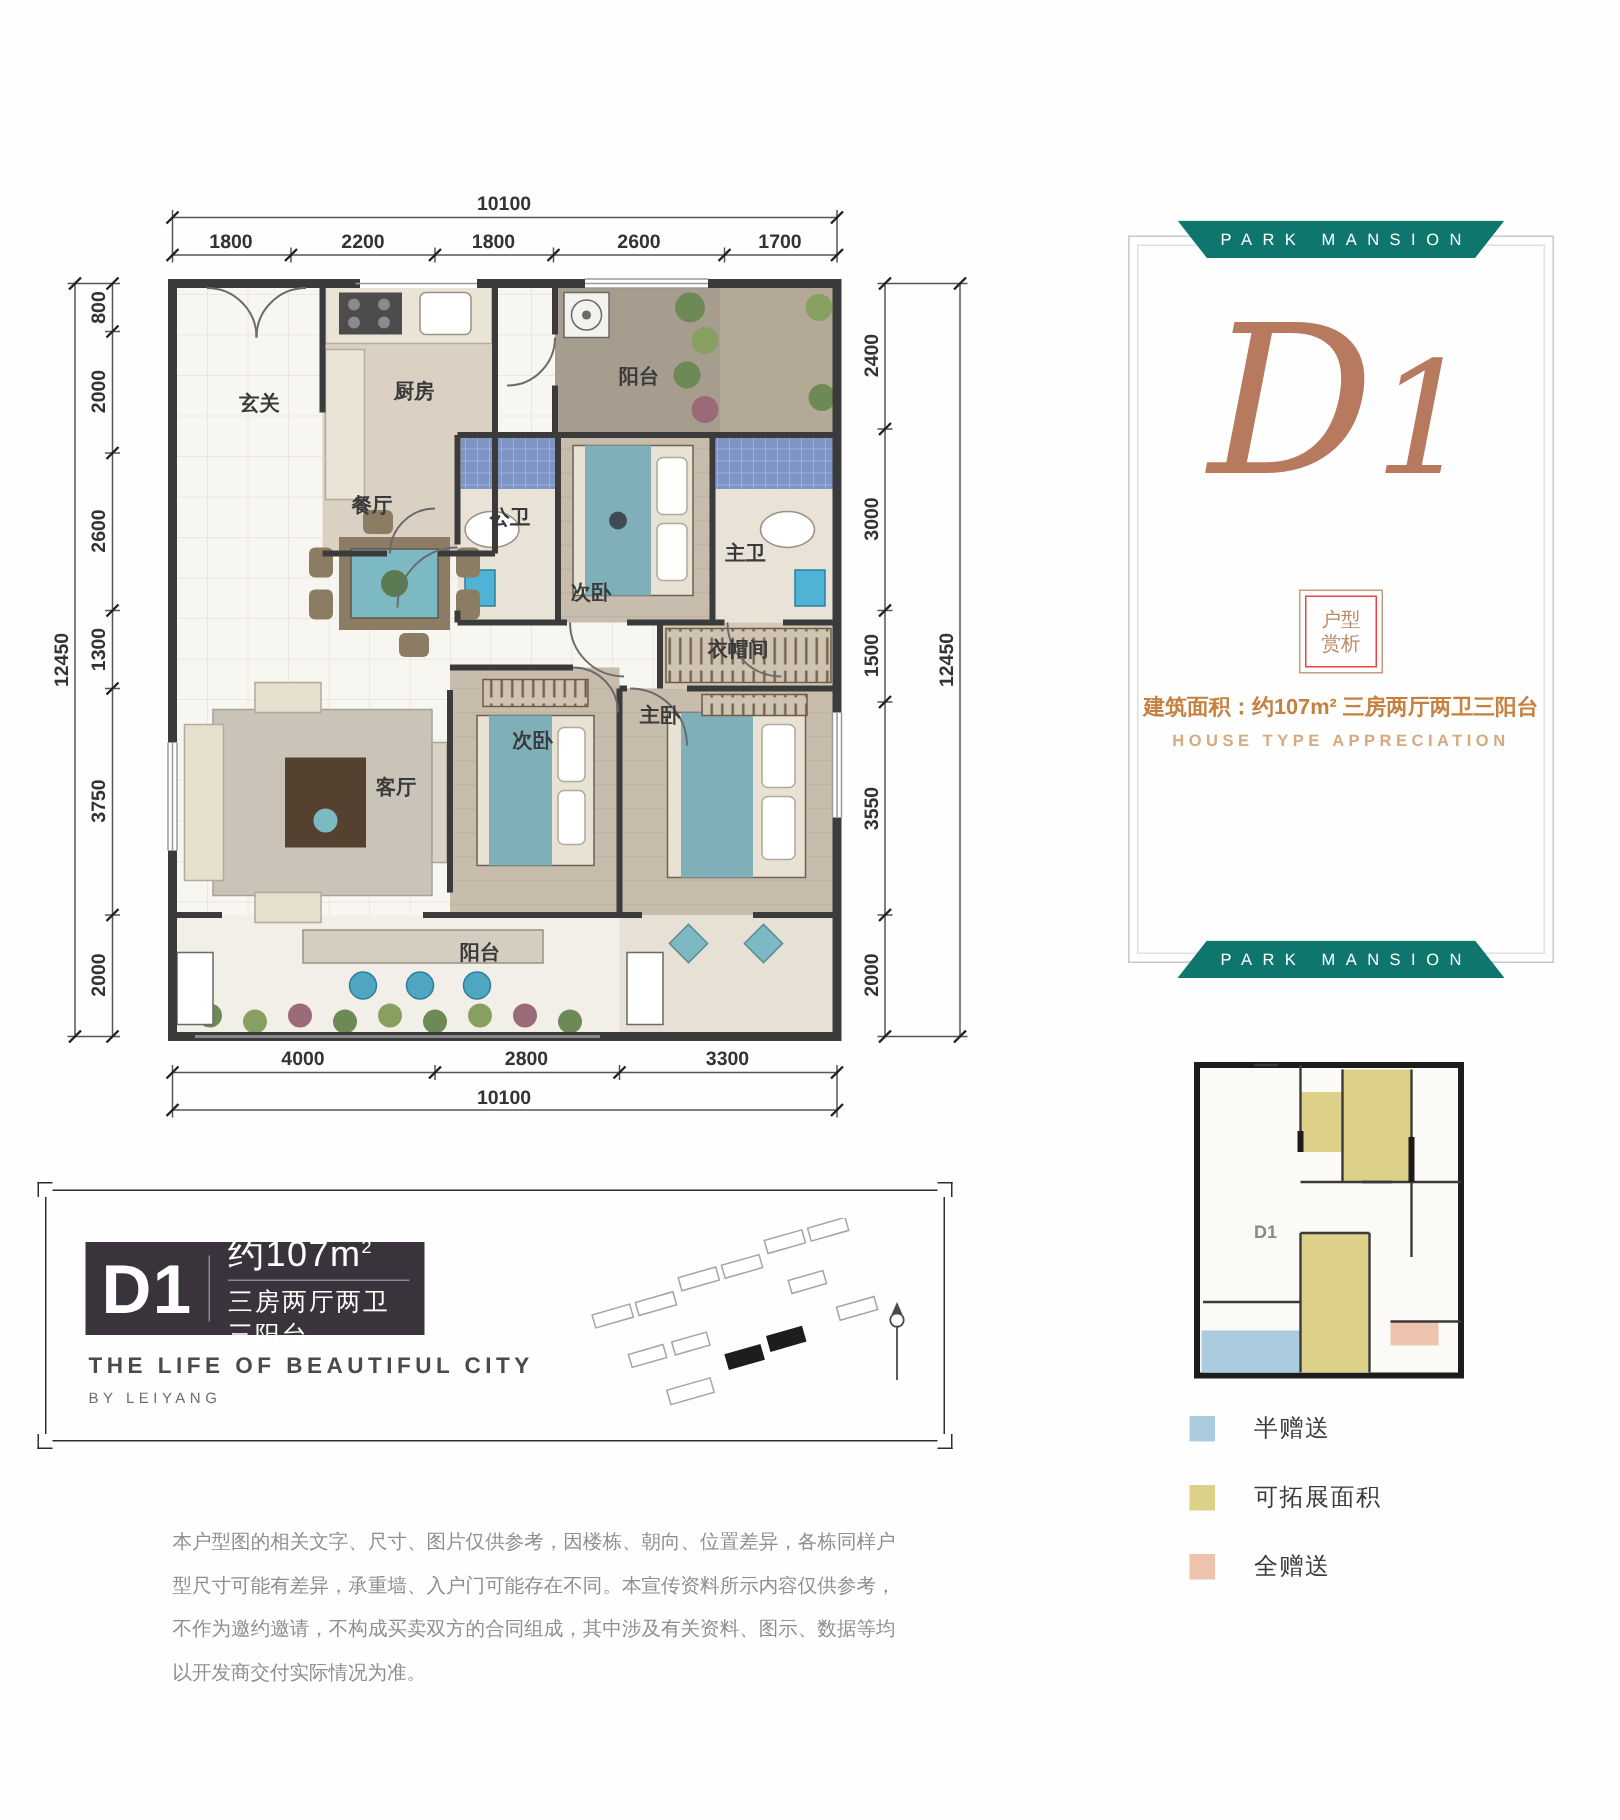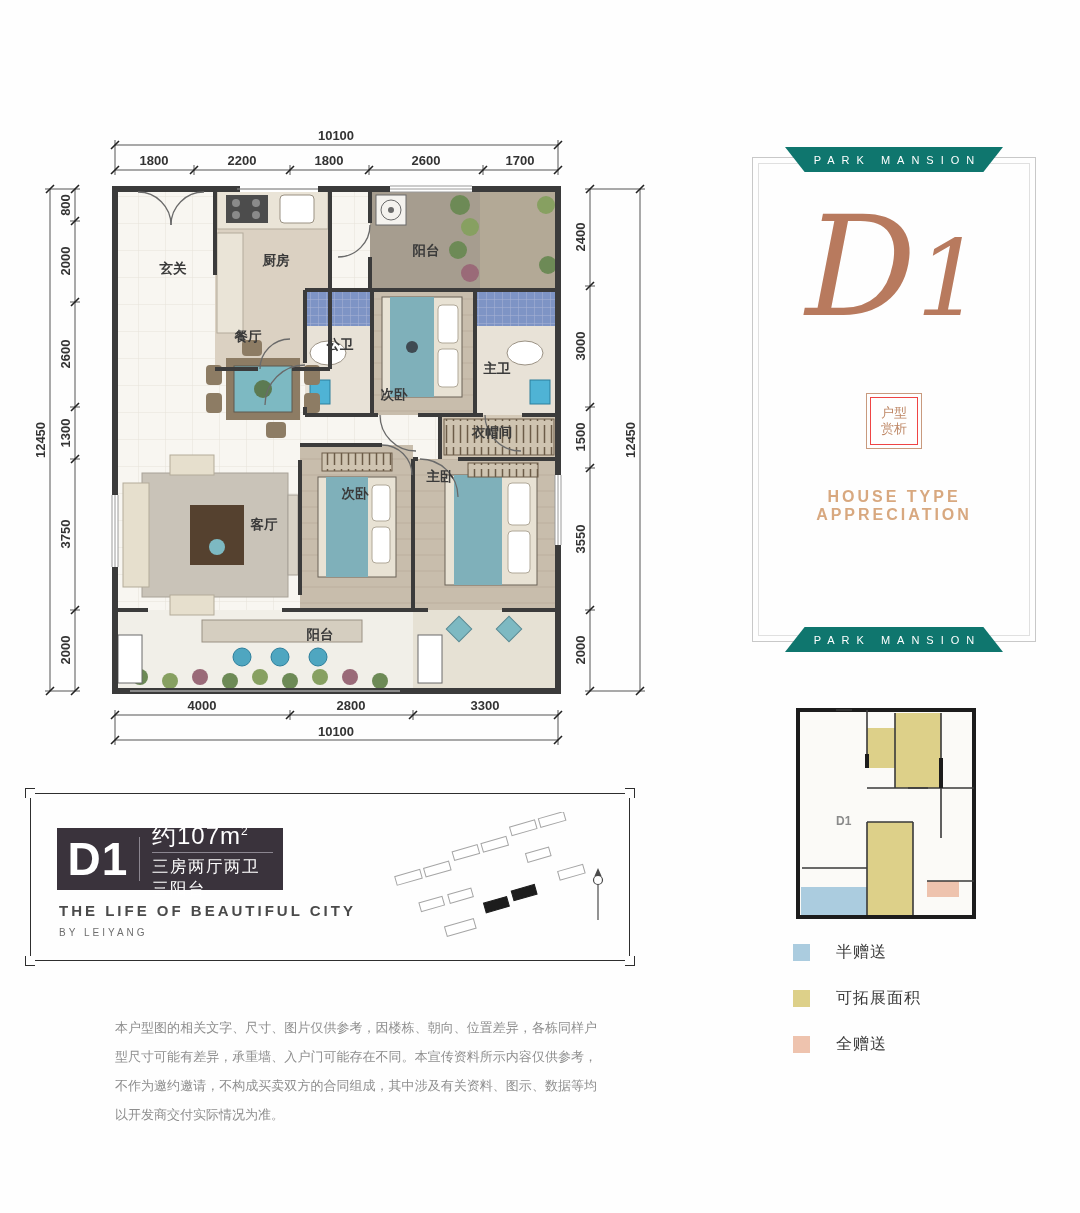--- a/index.html
+++ b/index.html
@@ -23,21 +23,21 @@
             font-family:"DejaVu Serif",serif;font-style:italic;color:#b87a5e;line-height:1;}
   .big-code .d{font-size:138px;}
   .big-code .one{font-size:104px;}
   .badge{position:absolute;top:250px;left:50%;transform:translateX(-50%);
          width:46px;height:46px;border:1px solid #ef4444;outline:1px solid #c89a7e;outline-offset:3px;
          display:flex;flex-direction:column;align-items:center;justify-content:center;
          color:#bd8664;font-size:13px;line-height:16px;}
   .area-line{position:absolute;top:315px;width:100%;text-align:center;color:#c6803f;
              font-size:14.5px;font-weight:bold;}
   .en-line{position:absolute;top:341px;width:100%;text-align:center;color:#d8a87f;
-           font-size:16px;letter-spacing:3px;font-weight:bold;}
+           font-size:11px;letter-spacing:3px;font-weight:bold;}
   .features{position:absolute;top:388px;width:100%;margin:0;padding:0;list-style:none;
             text-align:center;color:#9c9c9c;font-size:13px;}
   .features li{line-height:27px;}
   .features .bullet{color:#bcbcbc;margin-right:6px;font-size:11px;}
 
   
   .info-box{position:absolute;left:30px;top:793px;width:598px;height:166px;border:1.5px solid #2e2e2e;}
   .corner{position:absolute;width:9px;height:9px;border:1.5px solid #2e2e2e;background:#fff;}
   .corner.tl{left:-6px;top:-6px;border-right:none;border-bottom:none;}
   .corner.tr{right:-6px;top:-6px;border-left:none;border-bottom:none;}
@@ -319,20 +319,23 @@
     <div class="banner banner-top">
       <span>PARK MANSION</span>
     </div>
     <div class="big-code">
       <span class="d">D</span><span class="one">1</span>
     </div>
     <div class="badge">
       <span>户型</span>
       <span>赏析</span>
     </div>
+    <div class="area-line">
+      <span>建筑面积：</span><span>约107m²</span><span> 三房两厅两卫三阳台</span>
+    </div>
     <div class="en-line">HOUSE TYPE  APPRECIATION</div>
     <div class="banner banner-bottom">
       <span>PARK MANSION</span>
     </div>
   </div>
 
   <div class="info-box">
     <div class="corner tl"></div>
     <div class="corner tr"></div>
     <div class="corner bl"></div>

